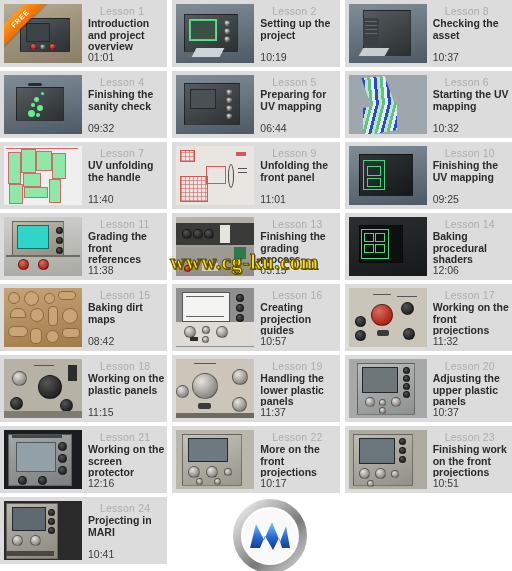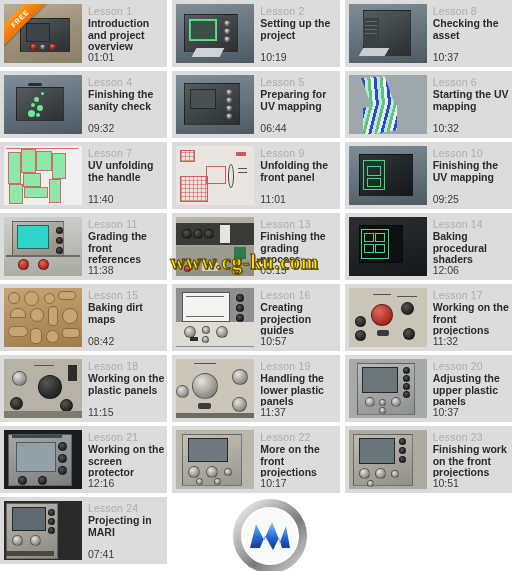--- a/index.html
+++ b/index.html
@@ -52,20 +52,21 @@
     overflow: hidden;
     position: relative;
   }
   .lesson-num {
     color: #adadad;
     font-size: 10.5px;
     line-height: 12px;
     letter-spacing: .2px;
     white-space: nowrap;
     font-weight: 400;
+    margin-left: 12px;
   }
   .lesson-title {
     color: #2b2b2b;
     font-size: 10.5px;
     line-height: 11.5px;
     font-weight: bold;
     margin-top: 1px;
     overflow: hidden;
   }
   .duration {
@@ -631,21 +632,21 @@
           <div class="knob dark" style="left:44px;top:26px;width:5px;height:5px;"></div>
           <div class="knob" style="left:8px;top:34px;width:9px;height:9px;"></div>
           <div class="knob" style="left:26px;top:34px;width:9px;height:9px;"></div>
           <div class="strip" style="left:2px;top:50px;width:48px;height:5px;background:#4a4740;"></div>
         </div>
 
      </div>
      <div class="meta">
        <div class="lesson-num">Lesson 24</div>
        <div class="lesson-title">Projecting in MARI</div>
-       <div class="duration">07:41</div>
+       <div class="duration">10:41</div>
      </div>
     </div>
   </div>
 
 <div class="wm-text" style="left:170px; top:250px;font-family:Liberation Serif, serif;">www.cg-ku.com</div>
 <div class="wm-logo" style="left:232px; top:498px;">
   <svg viewBox="0 0 76 76" width="76" height="76">
     <defs>
       <linearGradient id="ring" x1="0" y1="0" x2="1" y2="1">
         <stop offset="0%" stop-color="#f2f2f2"></stop>

